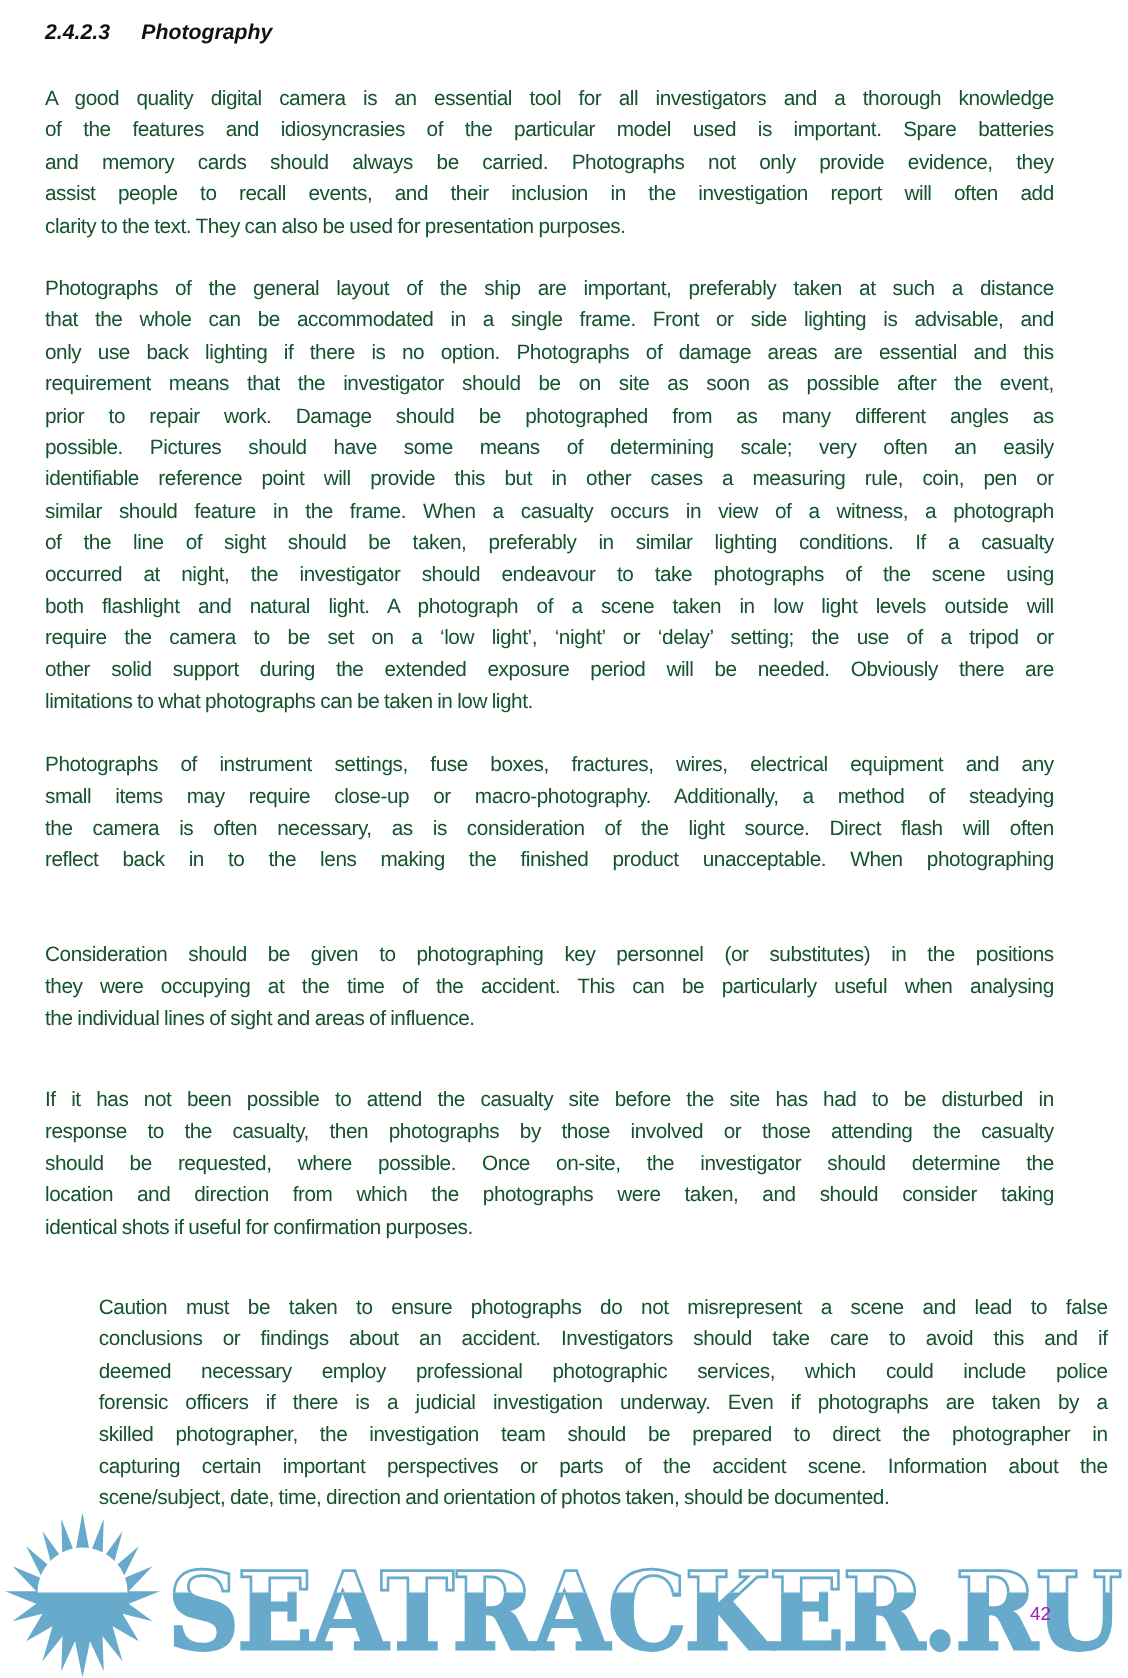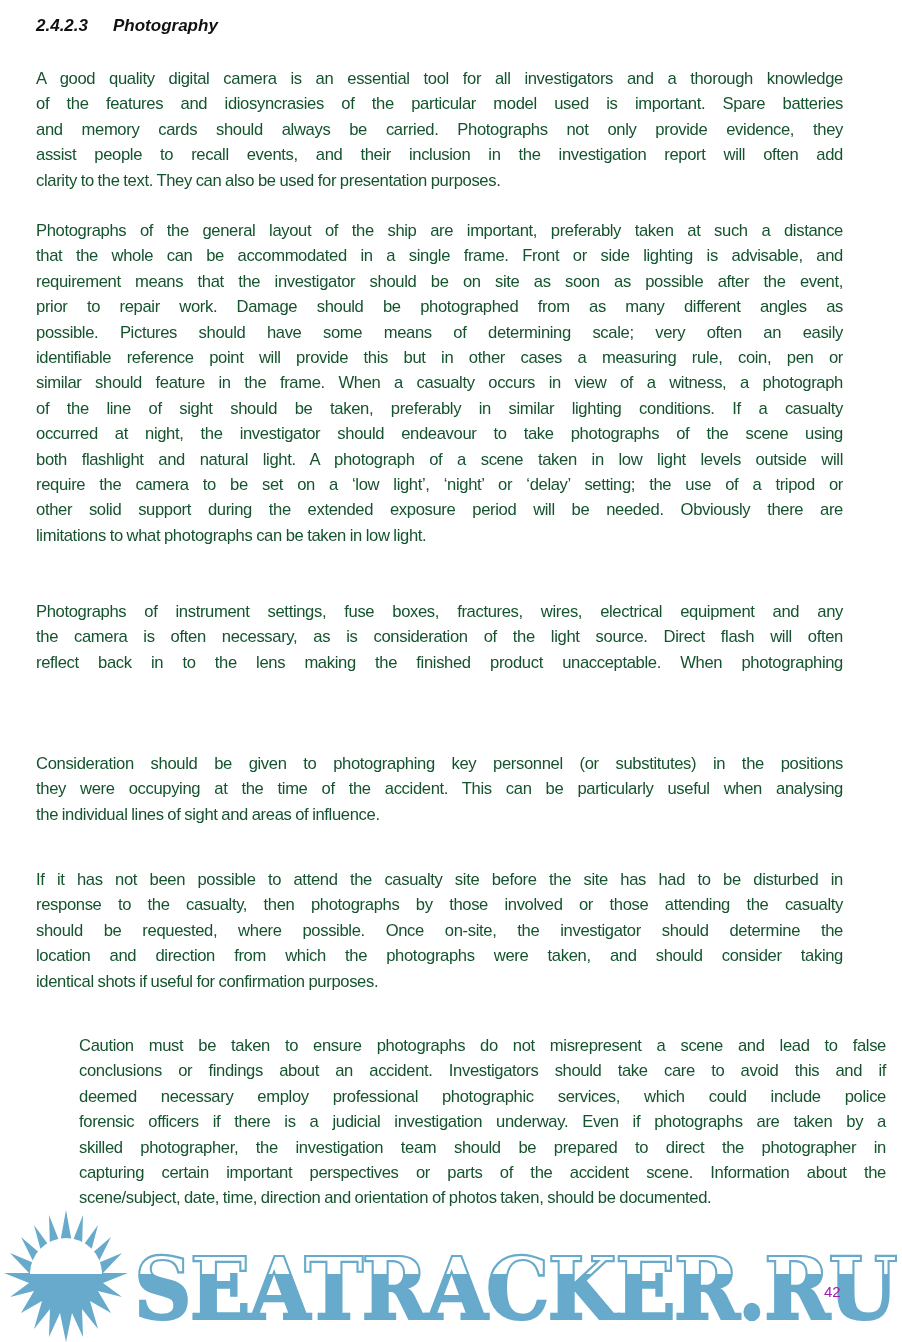--- a/index.html
+++ b/index.html
@@ -29,34 +29,36 @@
   <div class="para" style="top:66px;">
       <div class="line">A good quality digital camera is an essential tool for all investigators and a thorough knowledge</div>
       <div class="line">of the features and idiosyncrasies of the particular model used is important.  Spare batteries</div>
       <div class="line">and memory cards should always be carried. Photographs not only provide evidence, they</div>
       <div class="line">assist people to recall events, and their inclusion in the investigation report will often add</div>
       <div class="line last">clarity to the text.  They can also be used for presentation purposes.</div>
     </div>
   <div class="para" style="top:218px;">
       <div class="line">Photographs of the general layout of the ship are important, preferably taken at such a distance</div>
       <div class="line">that the whole can be accommodated in a single frame.  Front or side lighting is advisable, and</div>
+      <div class="line">only use back lighting if there is no option.  Photographs of damage areas are essential and this</div>
       <div class="line">requirement means that the investigator should be on site as soon as possible after the event,</div>
       <div class="line">prior to repair work.  Damage should be photographed from as many different angles as</div>
       <div class="line">possible.  Pictures should have some means of determining scale; very often an easily</div>
       <div class="line">identifiable reference point will provide this but in other cases a measuring rule, coin, pen or</div>
       <div class="line">similar should feature in the frame.  When a casualty occurs in view of a witness, a photograph</div>
       <div class="line">of the line of sight should be taken, preferably in similar lighting conditions.  If a casualty</div>
       <div class="line">occurred at night, the investigator should endeavour to take photographs of the scene using</div>
       <div class="line">both flashlight and natural light.  A photograph of a scene taken in low light levels outside will</div>
       <div class="line">require the camera to be set on a ‘low light’, ‘night’ or ‘delay’ setting; the use of a tripod or</div>
       <div class="line">other solid support during the extended exposure period will be needed.  Obviously there are</div>
       <div class="line last">limitations to what photographs can be taken in low light.</div>
     </div>
   <div class="para" style="top:599px;">
       <div class="line">Photographs of instrument settings, fuse boxes, fractures, wires, electrical equipment and any</div>
+      <div class="line">small items may require close-up or macro-photography.  Additionally, a method of steadying</div>
       <div class="line">the camera is often necessary, as is consideration of the light source.  Direct flash will often</div>
       <div class="line">reflect back in to the lens making the finished product unacceptable.  When photographing</div>
     </div>
   <div class="para" style="top:751px;">
       <div class="line">Consideration should be given to photographing key personnel (or substitutes) in the positions</div>
       <div class="line">they were occupying at the time of the accident.  This can be particularly useful when analysing</div>
       <div class="line last">the individual lines of sight and areas of influence.</div>
     </div>
   <div class="para" style="top:852px;margin-top:15px;">
       <div class="line">If it has not been possible to attend the casualty site before the site has had to be disturbed in</div>

